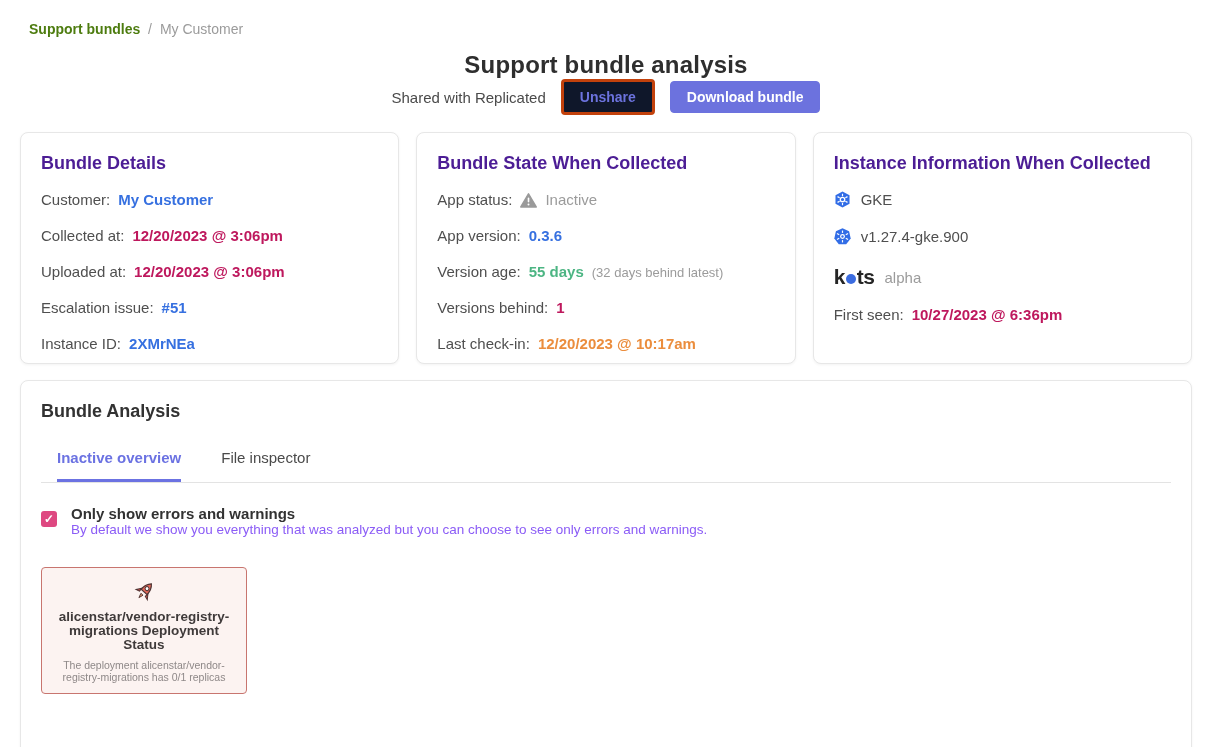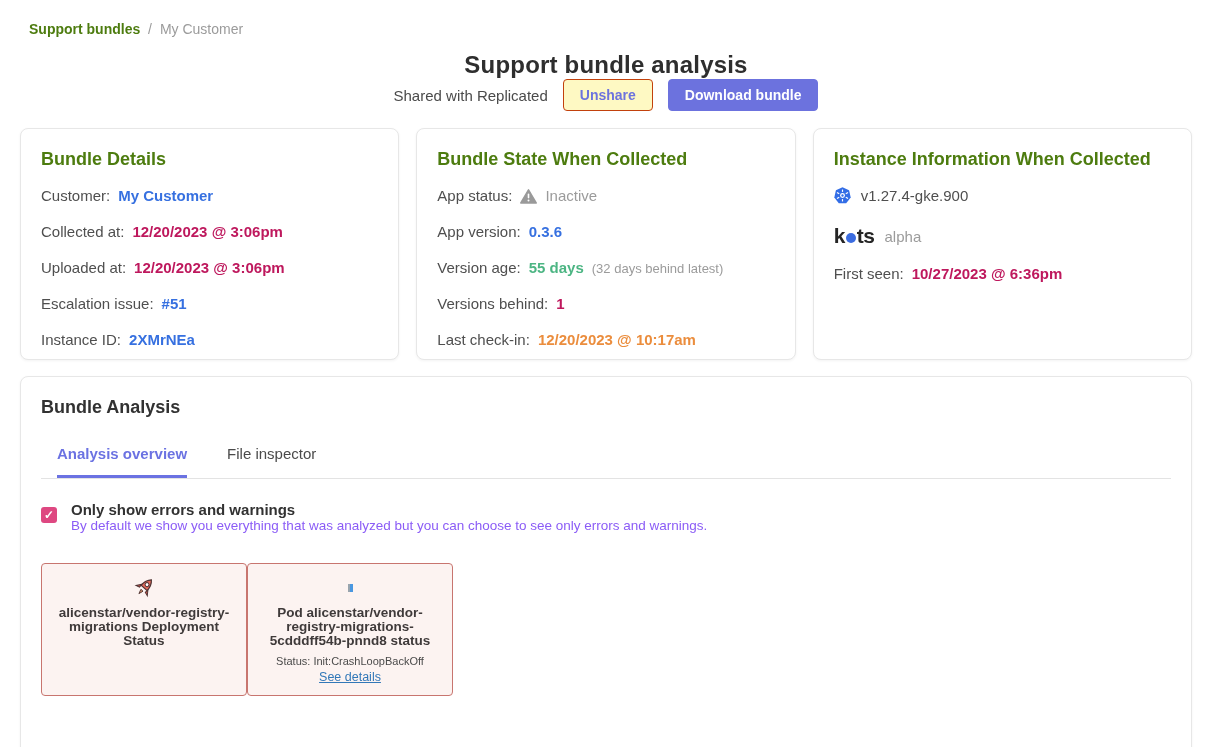--- a/index.html
+++ b/index.html
@@ -12,28 +12,28 @@
   .crumb-link { color: #4d7c0f; font-weight: 600; text-decoration: none; cursor: pointer; margin-left: 9px; }
   .crumb-sep { color: #9b9b9b; margin: 0 4px; }
   .crumb-current { color: #9b9b9b; }
 
   
   .header-row { margin-top: 14px; display: flex; justify-content: space-between; align-items: center; flex-direction: column; }
   .page-title { font-size: 24px; font-weight: 700; color: #2e2e2e; letter-spacing: 0.2px; }
   .header-actions { display: flex; align-items: center; gap: 15px; }
   .shared-text { font-size: 15px; color: #4a4a4a; }
   .btn { font-family: inherit; font-size: 14px; font-weight: 700; border-radius: 4px; padding: 7px 16px; cursor: pointer; }
-  .btn-outline { color: #6c73de; background: #fef9c3; border: 1px solid #c2410c; }
+  .btn-outline { color: #6c73de; background: #0f172a; border: 3px solid #c2410c; }
   .btn-solid { color: #ffffff; background: #6c72de; border: 1px solid #6c72de; }
 
   
   .cards-row { margin-top: 17px; display: flex; gap: 17px; }
   .card { flex: 1; height: 232px; background: #fff; border: 1px solid #e7e7e7; border-radius: 8px;
           box-shadow: 0 1px 3px rgba(0,0,0,0.05); padding: 20px; }
-  .card h2 { font-size: 18px; font-weight: 700; color: #4d7c0f; margin-bottom: 17px; }
+  .card h2 { font-size: 18px; font-weight: 700; color: #4c1d95; margin-bottom: 17px; }
   .crow { font-size: 15px; color: #4f4f4f; margin-bottom: 19px; display: flex; align-items: flex-end; gap: 8px; }
   .crow .label { color: #4f4f4f; }
   .val-link { color: #3670e0; font-weight: 600; text-decoration: none; cursor: pointer; }
   .val-strong { color: #be185d; font-weight: 700; }
   .val-muted { color: #9b9b9b; }
   .val-green { color: #4cb583; font-weight: 700; }
   .val-orange { color: #eb8d3d; font-weight: 600; }
   .val-suffix { color: #9b9b9b; font-size: 13px; }
   .icon-inline { display: inline-flex; align-items: center; }
 
@@ -143,20 +143,37 @@
         <span class="val-strong">1</span>
       </div>
       <div class="crow">
         <span class="label">Last check-in:</span>
         <span class="val-orange">12/20/2023 @ 10:17am</span>
       </div>
     </div>
 
     <div class="card">
       <h2>Instance Information When Collected</h2>
+      <div class="irow">
+        <span class="icon-inline">
+          <svg width="17" height="17" viewBox="0 0 16 16">
+              <polygon points="8,0.4 14.6,4.1 14.6,11.9 8,15.6 1.4,11.9 1.4,4.1" fill="#326de6"></polygon>
+              <circle cx="8" cy="8" r="2.1" fill="none" stroke="#ffffff" stroke-width="1.2"></circle>
+              <g stroke="#ffffff" stroke-width="1.1">
+                <line x1="8" y1="2.6" x2="8" y2="4.9"></line>
+                <line x1="8" y1="11.1" x2="8" y2="13.4"></line>
+                <line x1="3.3" y1="5.3" x2="5.3" y2="6.4"></line>
+                <line x1="10.7" y1="9.6" x2="12.7" y2="10.7"></line>
+                <line x1="3.3" y1="10.7" x2="5.3" y2="9.6"></line>
+                <line x1="10.7" y1="6.4" x2="12.7" y2="5.3"></line>
+              </g>
+            </svg>
+        </span>
+        <span>GKE</span>
+      </div>
       <div class="irow">
         <span class="icon-inline">
           <svg width="17" height="17" viewBox="0 0 16 16">
               <polygon points="8,0.2 14.2,3.1 15.7,9.8 11.5,15.2 4.5,15.2 0.3,9.8 1.8,3.1" fill="#326de6"></polygon>
               <circle cx="8" cy="8" r="2.3" fill="#ffffff"></circle>
               <circle cx="8" cy="8" r="1.1" fill="#326de6"></circle>
               <g stroke="#ffffff" stroke-width="1.1">
                 <line x1="8" y1="2.4" x2="8" y2="4.6"></line>
                 <line x1="8" y1="11.4" x2="8" y2="13.6"></line>
                 <line x1="2.8" y1="5.2" x2="4.9" y2="6.4"></line>
@@ -180,21 +197,21 @@
         <span class="label">First seen:</span>
         <span class="val-strong">10/27/2023 @ 6:36pm</span>
       </div>
     </div>
   </div>
 
   <div class="analysis-card">
     <h2>Bundle Analysis</h2>
 
     <div class="tabs">
-      <div class="tab active">Analysis overview</div>
+      <div class="tab active">Inactive overview</div>
       <div class="tab">File inspector</div>
     </div>
 
     <div class="filter">
       <div class="checkbox"></div>
       <div>
         <div class="filter-label">Only show errors and warnings</div>
         <div class="filter-desc">By default we show you everything that was analyzed but you can choose to see only errors and warnings.</div>
       </div>
     </div>
@@ -207,27 +224,20 @@
               <g transform="rotate(42 12 12)">
                 <path d="M12 1.8 C14.7 4.4 15.8 8 15.8 11.8 L8.2 11.8 C8.2 8 9.3 4.4 12 1.8 Z" fill="#e4695a" stroke="#4e3434" stroke-width="1.1"></path>
                 <path d="M8.2 10.8 L5 15.2 L8.4 14.2 Z" fill="#c6504a" stroke="#4e3434" stroke-width="0.9"></path>
                 <path d="M15.8 10.8 L19 15.2 L15.6 14.2 Z" fill="#c6504a" stroke="#4e3434" stroke-width="0.9"></path>
                 <circle cx="12" cy="7.8" r="1.8" fill="#ffffff" stroke="#4e3434" stroke-width="0.9"></circle>
                 <path d="M10.7 14.8 L12 19 L13.3 14.8 Z" fill="#e8986a" stroke="#4e3434" stroke-width="0.8"></path>
               </g>
             </svg>
         </div>
         <div class="issue-title">alicenstar/vendor-registry-migrations Deployment Status</div>
-      </div>
-
-      <div class="issue-card">
-        <div class="issue-icon-wrap">
-          <span class="pod-icon"></span>
-        </div>
-        <div class="issue-title">Pod alicenstar/vendor-registry-migrations-5cdddff54b-pnnd8 status</div>
-        <div class="issue-status">Status: Init:CrashLoopBackOff</div>
-        <a class="issue-link">See details</a>
-      </div>
+        <div class="issue-desc">The deployment alicenstar/vendor-registry-migrations has 0/1 replicas</div>
+      </div>
+
 
     </div>
   </div>
 
 </div>
 
 </body></html>

